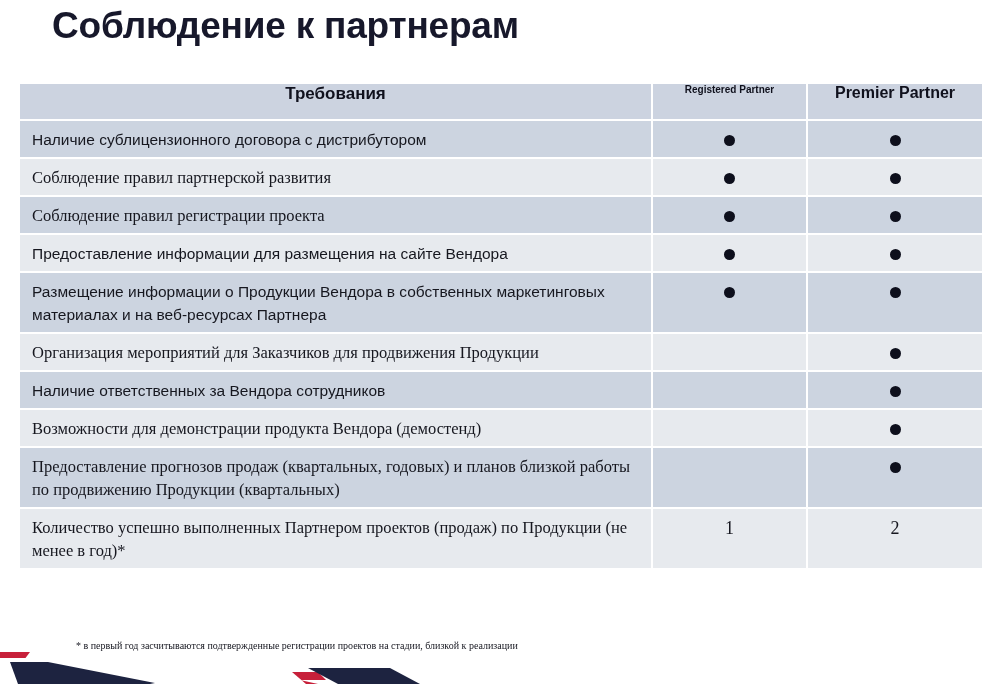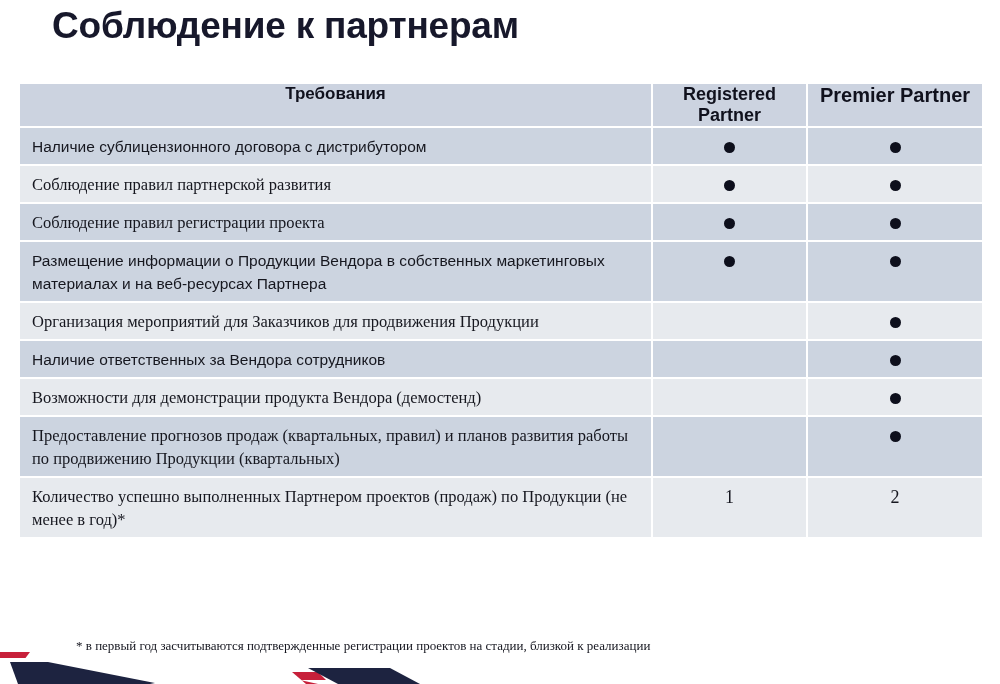--- a/index.html
+++ b/index.html
@@ -55,22 +55,22 @@
   thead th {
     background: #ccd3e0;
     height: 37px;
     text-align: center;
     color: #10111d;
     font-family: "Liberation Sans", sans-serif;
     font-weight: 700;
     vertical-align: middle;
   }
   th.h-req  { font-size: 17px; }
-  th.h-reg  { font-size: 18px; }
-  th.h-prem { font-size: 20px; }
+  th.h-reg  { font-size: 10px; }
+  th.h-prem { font-size: 16px; }
 
   
   td.req-cell {
     padding: 7px 10px 6px 12px;
     font-size: 15.5px;
     line-height: 23px;
     color: #16171f;
   }
   td.req-cell.sans { font-family: "Liberation Sans", sans-serif; }
   td.req-cell.serif { font-family: "Liberation Serif", serif; font-size: 16.5px; }
@@ -96,21 +96,21 @@
   tr.shade-dark  td { background: #ccd4e0; }
   tr.shade-light td { background: #e7eaee; }
 
   
   .footnote {
     position: absolute;
     left: 76px;
     top: 636px;
     width: 910px;
     font-family: "Liberation Serif", serif;
-    font-size: 13px;
+    font-size: 10px;
     color: #15161f;
     line-height: 20px;
     white-space: nowrap;
   }
 
   
   .deco { position: absolute; left: 0; bottom: 0; width: 1000px; height: 40px; overflow: hidden; }
 </style>
 </head>
 <body>
@@ -139,20 +139,25 @@
       <tr class="shade-light">
         <td class="req-cell serif">Соблюдение правил партнерской развития</td>
         <td class="mark-cell"><span class="dot"></span></td>
         <td class="mark-cell"><span class="dot"></span></td>
       </tr>
       <tr class="shade-dark">
         <td class="req-cell serif">Соблюдение правил регистрации проекта</td>
         <td class="mark-cell"><span class="dot"></span></td>
         <td class="mark-cell"><span class="dot"></span></td>
       </tr>
+      <tr class="shade-light">
+        <td class="req-cell sans">Предоставление информации для размещения на сайте Вендора</td>
+        <td class="mark-cell"><span class="dot"></span></td>
+        <td class="mark-cell"><span class="dot"></span></td>
+      </tr>
       <tr class="shade-dark">
         <td class="req-cell sans">Размещение информации о Продукции Вендора в собственных маркетинговых материалах и на веб-ресурсах Партнера</td>
         <td class="mark-cell"><span class="dot"></span></td>
         <td class="mark-cell"><span class="dot"></span></td>
       </tr>
       <tr class="shade-light">
         <td class="req-cell serif">Организация мероприятий для Заказчиков для продвижения Продукции</td>
         <td class="mark-cell"></td>
         <td class="mark-cell"><span class="dot"></span></td>
       </tr>
@@ -160,21 +165,21 @@
         <td class="req-cell sans">Наличие ответственных за Вендора сотрудников</td>
         <td class="mark-cell"></td>
         <td class="mark-cell"><span class="dot"></span></td>
       </tr>
       <tr class="shade-light">
         <td class="req-cell serif">Возможности для демонстрации продукта Вендора (демостенд)</td>
         <td class="mark-cell"></td>
         <td class="mark-cell"><span class="dot"></span></td>
       </tr>
       <tr class="shade-dark">
-        <td class="req-cell serif">Предоставление прогнозов продаж (квартальных, правил) и планов развития работы по продвижению Продукции (квартальных)</td>
+        <td class="req-cell serif">Предоставление прогнозов продаж (квартальных, годовых) и планов близкой работы по продвижению Продукции (квартальных)</td>
         <td class="mark-cell"></td>
         <td class="mark-cell"><span class="dot"></span></td>
       </tr>
       <tr class="shade-light">
         <td class="req-cell serif">Количество успешно выполненных Партнером проектов (продаж) по Продукции (не менее в год)*</td>
         <td class="mark-cell"><span class="num">1</span></td>
         <td class="mark-cell"><span class="num">2</span></td>
       </tr>
     </tbody>
 </table>

